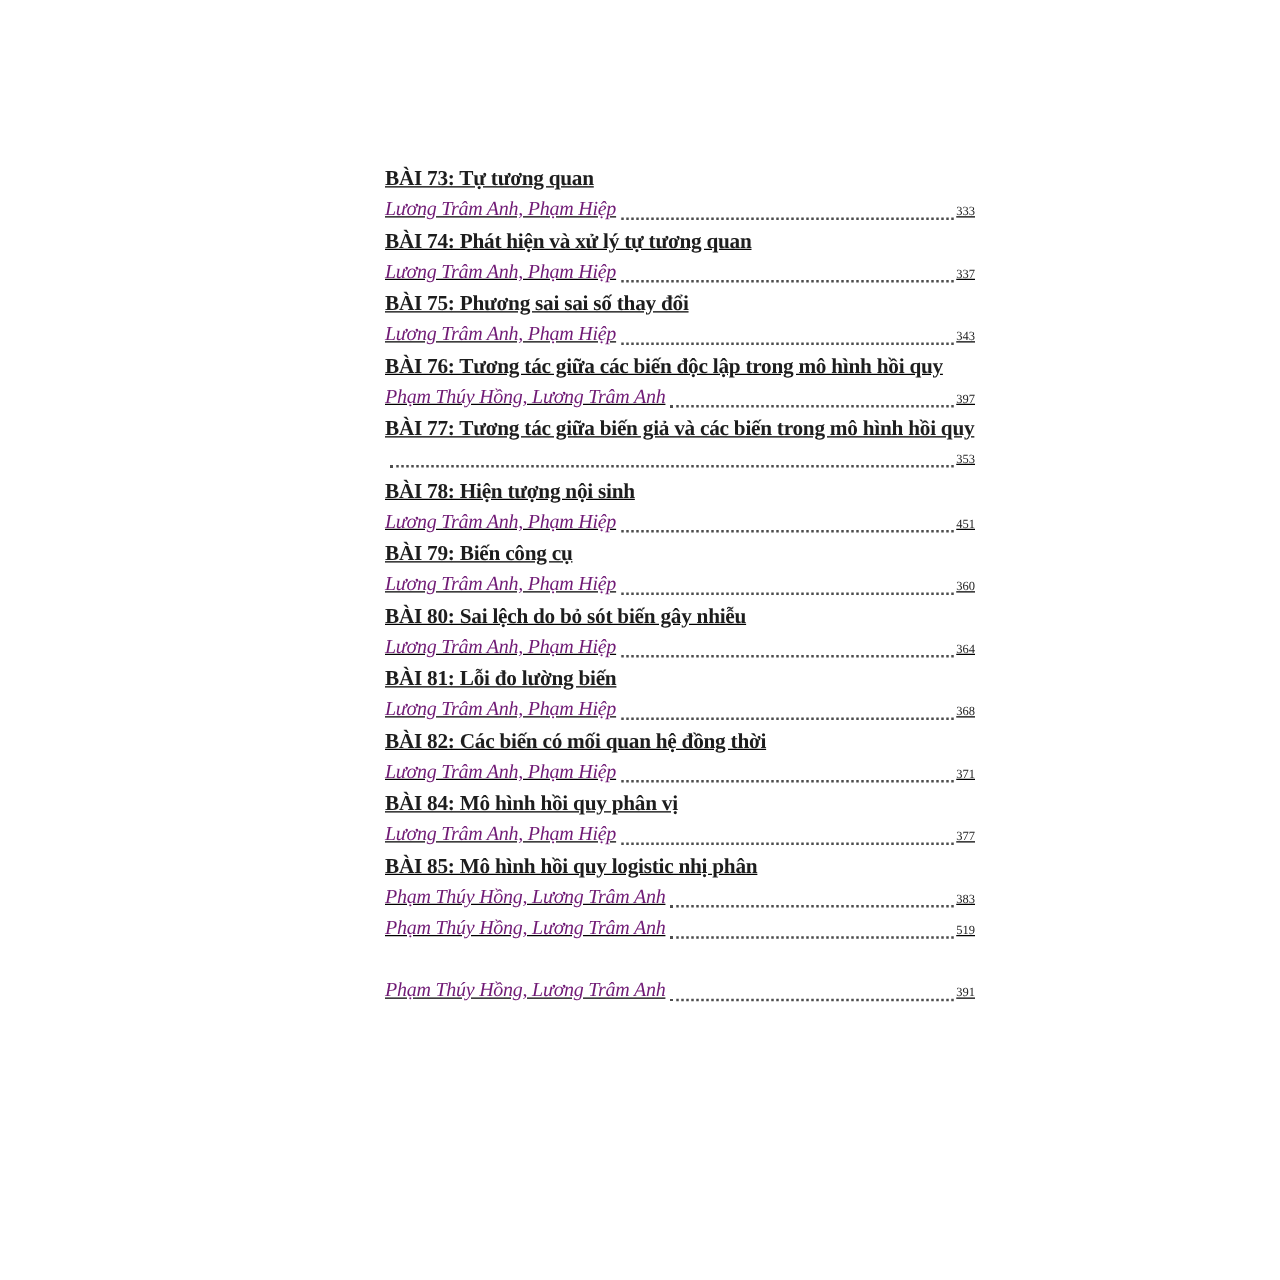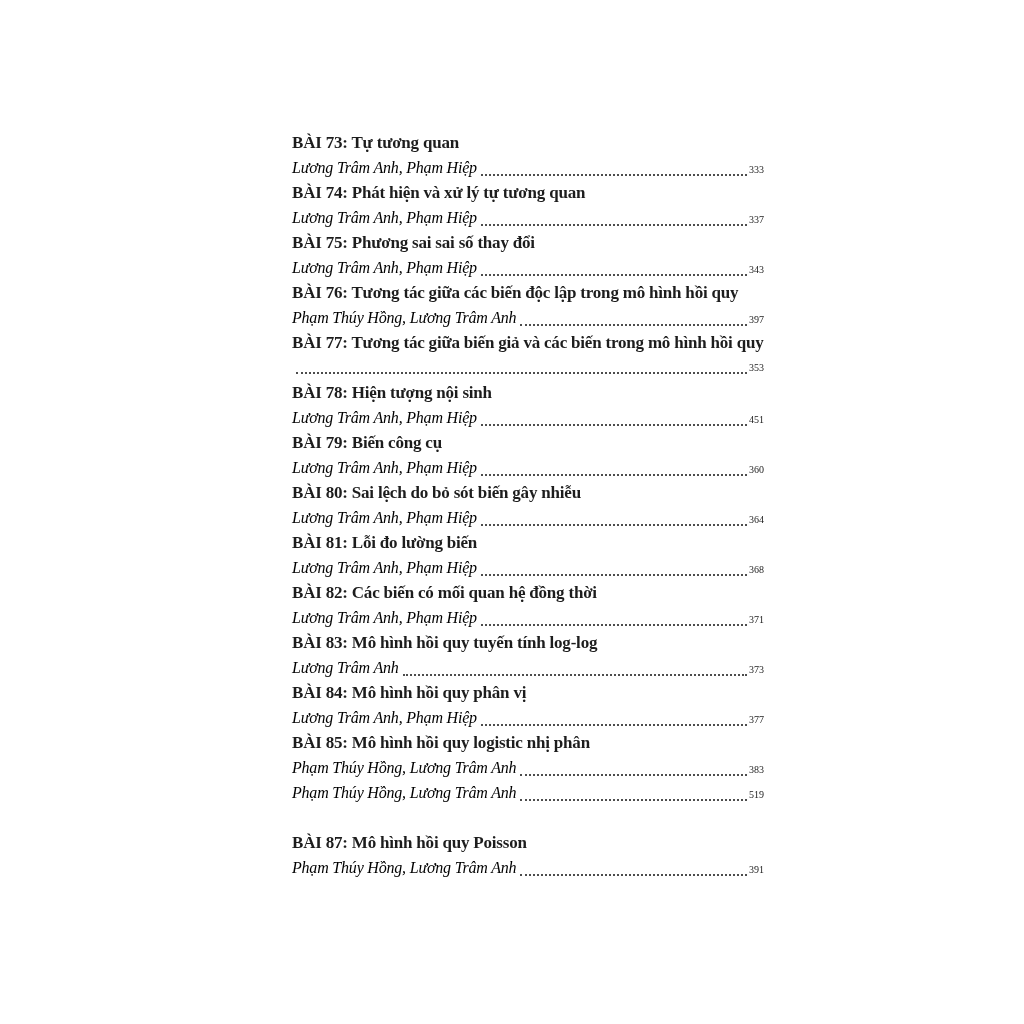--- a/index.html
+++ b/index.html
@@ -12,44 +12,45 @@
   }
   .page {
     position: relative;
     width: 1024px;
     height: 1024px;
     background: #ffffff;
     overflow: hidden;
   }
   .toc {
     position: absolute;
-    left: 292px;
+    left: 308px;
     top: 130px;
     width: 472px;
+    text-decoration: underline;
   }
   .entry {
     height: 50px;
   }
   .entry-title {
     font-weight: bold;
     font-size: 17px;
     line-height: 25px;
     letter-spacing: -0.2px;
     color: #1d1d1d;
     white-space: nowrap;
   }
   .entry-meta {
     display: flex;
     align-items: baseline;
     line-height: 25px;
     font-size: 16px;
   }
   .authors {
     font-style: italic;
-    color: #000000;
+    color: #701a75;
     white-space: nowrap;
     letter-spacing: -0.2px;
   }
   .dots {
     flex: 1 1 auto;
     align-self: flex-end;
     height: 0;
     border-bottom: 2px dotted #4d4d4d;
     margin: 0 2px 6px 4px;
     min-width: 10px;
@@ -147,28 +148,20 @@
 
   <div class="entry">
     <div class="entry-title">BÀI 82: Các biến có mối quan hệ đồng thời</div>
     <div class="entry-meta">
       <span class="authors">Lương Trâm Anh, Phạm Hiệp</span>
       <span class="dots"></span>
       <span class="pagenum">371</span>
     </div>
   </div>
 
-  <div class="entry">
-    <div class="entry-title">BÀI 83: Mô hình hồi quy tuyến tính log-log</div>
-    <div class="entry-meta">
-      <span class="authors">Lương Trâm Anh</span>
-      <span class="dots"></span>
-      <span class="pagenum">373</span>
-    </div>
-  </div>
 
   <div class="entry">
     <div class="entry-title">BÀI 84: Mô hình hồi quy phân vị</div>
     <div class="entry-meta">
       <span class="authors">Lương Trâm Anh, Phạm Hiệp</span>
       <span class="dots"></span>
       <span class="pagenum">377</span>
     </div>
   </div>
 
@@ -183,21 +176,20 @@
 
   <div class="entry">
     <div class="entry-meta">
       <span class="authors">Phạm Thúy Hồng, Lương Trâm Anh</span>
       <span class="dots"></span>
       <span class="pagenum">519</span>
     </div>
   </div>
 
   <div class="entry">
-    <div class="entry-title">BÀI 87: Mô hình hồi quy Poisson</div>
     <div class="entry-meta">
       <span class="authors">Phạm Thúy Hồng, Lương Trâm Anh</span>
       <span class="dots"></span>
       <span class="pagenum">391</span>
     </div>
   </div>
 </div>
 </div>
 
 </body></html>

